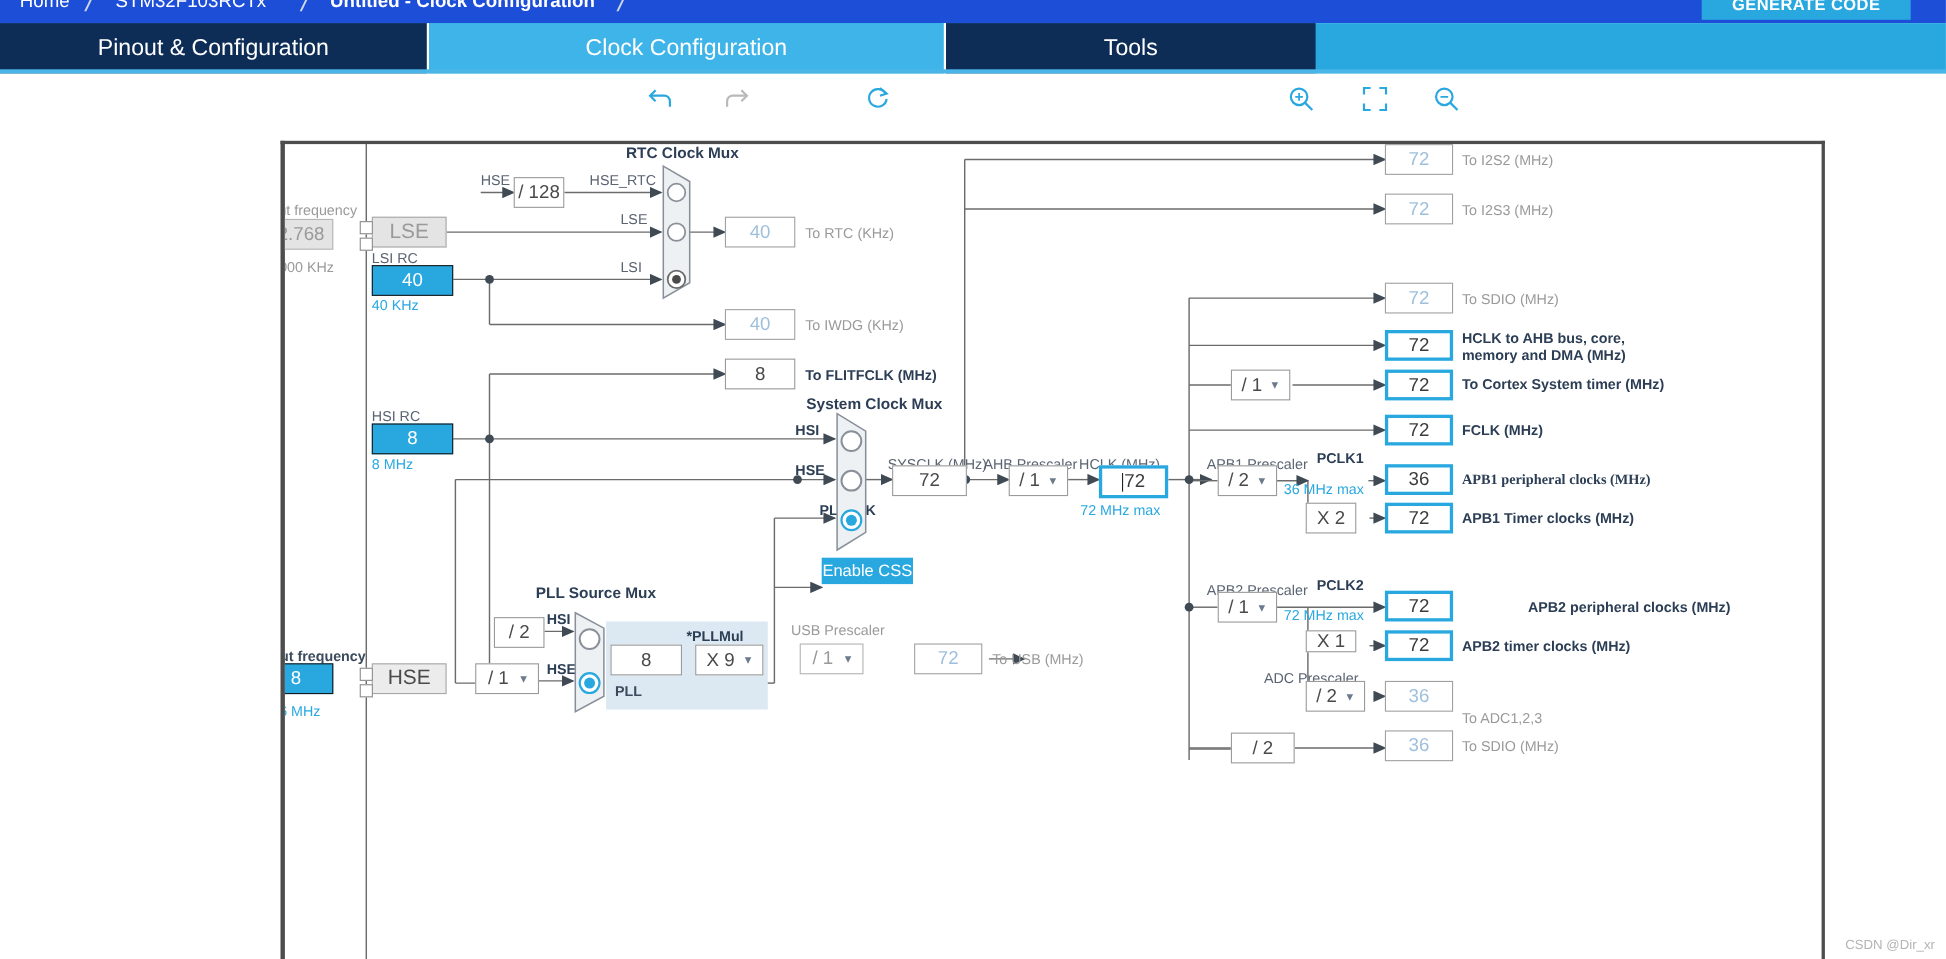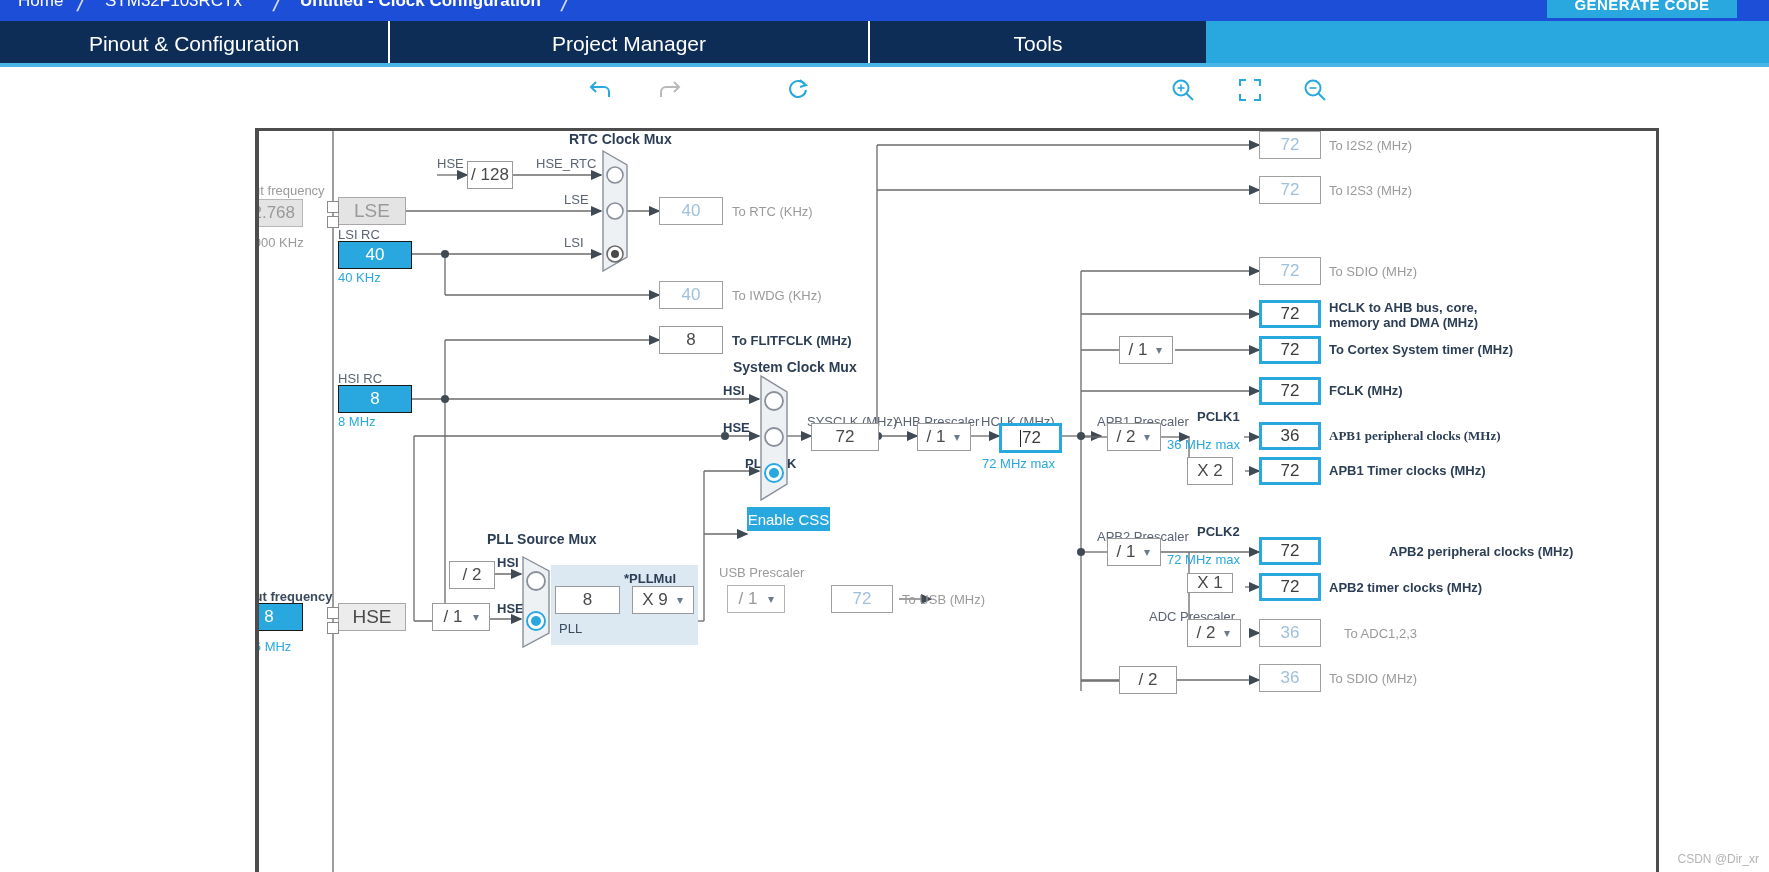--- a/index.html
+++ b/index.html
@@ -123,21 +123,21 @@
   <span class="slash" style="left:78px;">/</span>
   <span class="crumb" style="left:105px;">STM32F103RCTx</span>
   <span class="slash" style="left:274px;">/</span>
   <span class="crumb bold" style="left:300px;">Untitled - Clock Configuration</span>
   <span class="slash" style="left:562px;">/</span>
   <div id="gen-code">GENERATE CODE</div>
 </div>
 
 <div id="tabbar">
   <div class="tab dark" id="tab-pinout">Pinout &amp; Configuration</div>
-  <div class="tab dark" id="tab-project">Project Manager</div>
+  <div class="tab active" id="tab-clock">Clock Configuration</div>
   <div class="tab dark" id="tab-tools">Tools</div>
 </div>
 <div style="position:absolute;left:0;top:63px;width:1769px;height:4px;background:#4ab6e8;"></div>
 
 <div id="toolbar">
   <div class="tb-btn" id="tb-undo">
     <svg width="26" height="24" viewBox="0 0 26 24">
         <path d="M8 4 L3 9 L8 14" fill="none" stroke="#29a8e0" stroke-width="2"></path>
         <path d="M3 9 H16 a5 5 0 0 1 5 5 V19" fill="none" stroke="#29a8e0" stroke-width="2"></path>
       </svg>
@@ -396,21 +396,21 @@
   <div class="valbox plain" style="left:928px;top:442px;width:46px;height:20px;">X 1</div>
   <div class="valbox blue" style="left:1000px;top:442px;width:62px;height:28px;">72</div>
   <div class="lbl desc" style="left:1070px;top:449px;">APB2 timer clocks (MHz)</div>
 
   <div class="lbl sm" style="left:890px;top:478px;">ADC Prescaler</div>
   <div class="sel" style="left:928px;top:488px;width:54px;height:28px;">
     <span class="txt">/ 2</span>
     <span class="chev">▾</span>
   </div>
   <div class="valbox greyd" style="left:1000px;top:488px;width:62px;height:28px;">36</div>
-  <div class="lbl descg" style="left:1070px;top:495px;margin-left:15px;">To ADC1,2,3</div>
+  <div class="lbl descg" style="left:1070px;top:514px;">To ADC1,2,3</div>
 
   <div class="valbox plain" style="left:860px;top:535px;width:58px;height:28px;">/ 2</div>
   <div class="valbox greyd" style="left:1000px;top:533px;width:62px;height:28px;">36</div>
   <div class="lbl descg" style="left:1070px;top:540px;">To SDIO (MHz)</div>
 
   <div class="lbl mux" style="left:228px;top:400px;">PLL Source Mux</div>
   <div class="valbox plain" style="left:190px;top:430px;width:46px;height:28px;">/ 2</div>
   <div class="lbl sigd" style="left:238px;top:424px;">HSI</div>
   <div class="lbl sigd" style="left:238px;top:470px;">HSE</div>
   <div class="mux" style="left:262px;top:424px;">
@@ -422,21 +422,21 @@
     </svg>
   </div>
 
   <div class="pll-panel" style="left:292px;top:434px;width:147px;height:80px;"></div>
   <div class="lbl sm" style="left:365px;top:440px;font-weight:bold;color:#2c3e55;">*PLLMul</div>
   <div class="valbox plain" style="left:296px;top:455px;width:65px;height:28px;">8</div>
   <div class="sel" style="left:373px;top:455px;width:62px;height:28px;">
     <span class="txt">X 9</span>
     <span class="chev">▾</span>
   </div>
-  <div class="lbl sm" style="left:300px;top:490px;color:#3b4a5c;">PLL</div>
+  <div class="lbl sm" style="left:300px;top:490px;color:#3b4a5c;font-weight:bold;">PLL</div>
 
   <div class="lbl grey" style="left:460px;top:434px;">USB Prescaler</div>
   <div class="sel" style="left:468px;top:454px;width:58px;height:28px;color:#9a9a9a;border-color:#b3b3b3;">
     <span class="txt">/ 1</span>
     <span class="chev">▾</span>
   </div>
   <div class="valbox greyd" style="left:572px;top:454px;width:62px;height:28px;">72</div>
   <div class="lbl descg" style="left:643px;top:461px;">To USB (MHz)</div>
 
   <div class="lbl sm" style="left:-24px;top:458px;color:#3b4a5c;font-weight:bold;">Input frequency</div>

